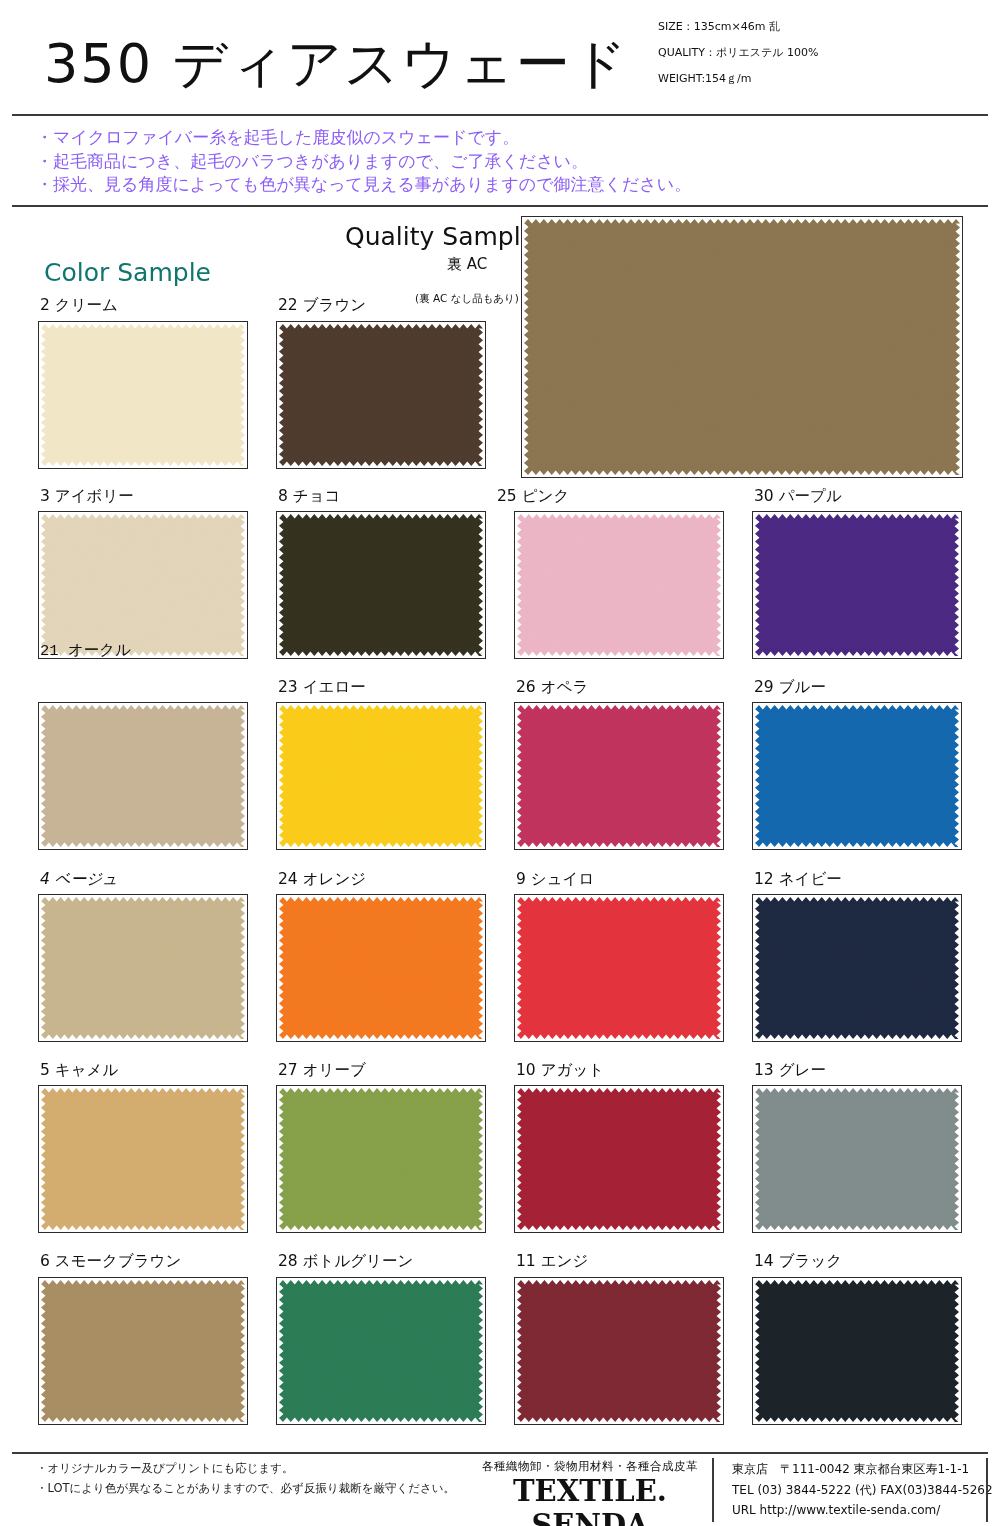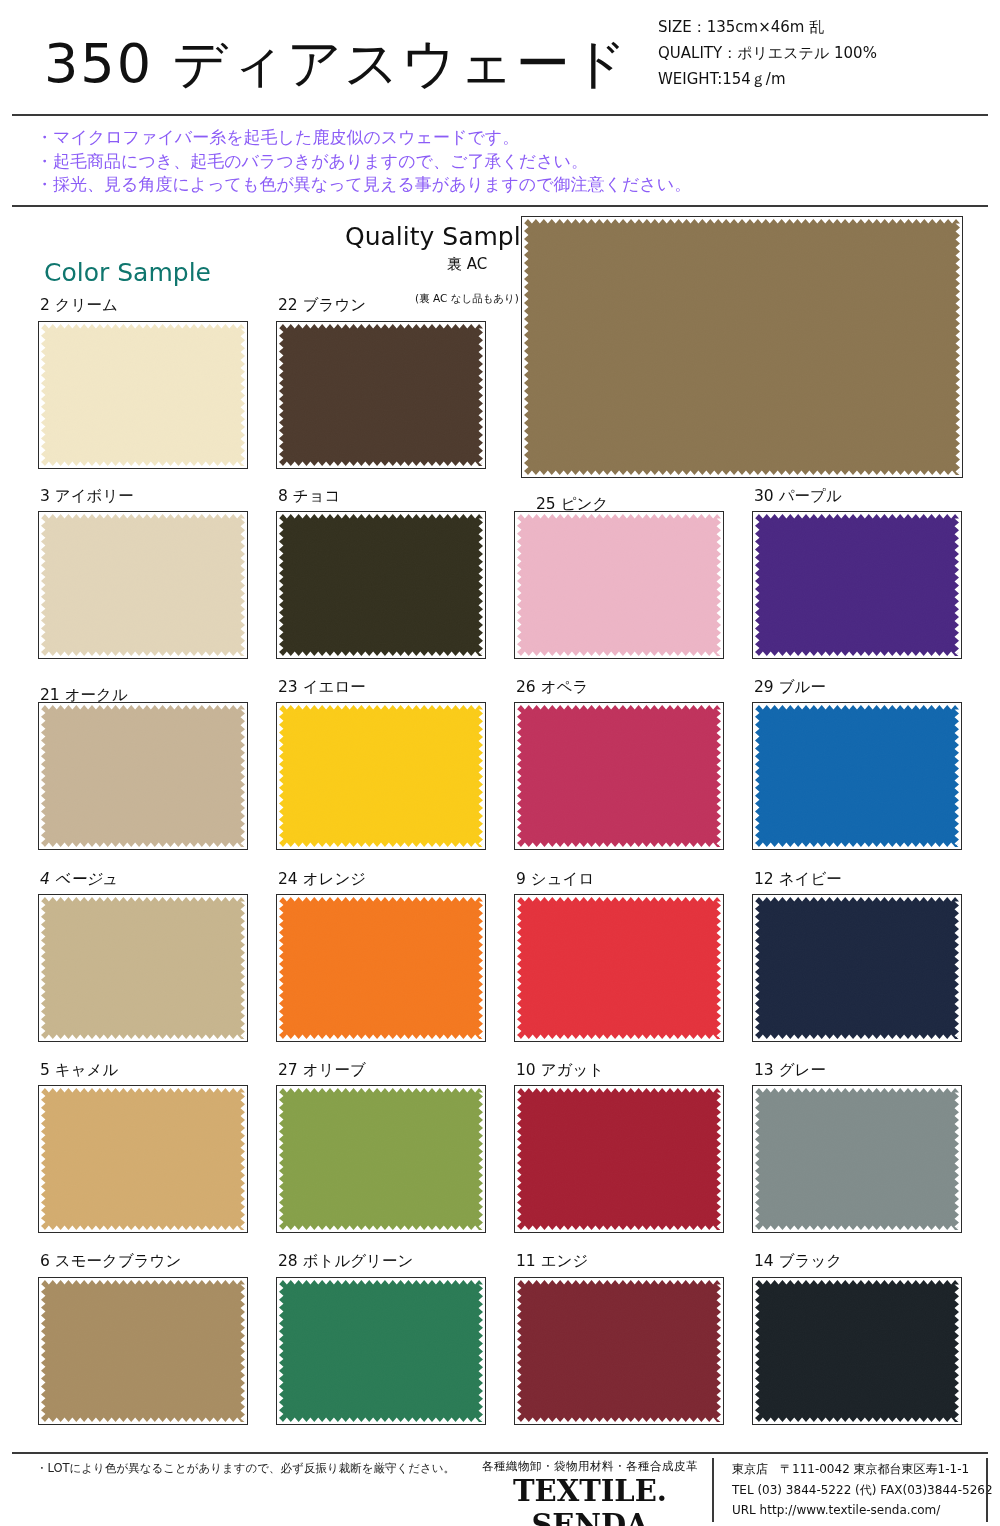--- a/index.html
+++ b/index.html
@@ -12,21 +12,21 @@
 
   
   .header{position:absolute;left:0;top:0;width:1000px;height:118px;}
   .title{
     position:absolute;left:44px;top:28px;
     font-size:54px;font-weight:400;letter-spacing:2px;
     font-family:"DejaVu Sans","Liberation Sans",sans-serif;
     white-space:nowrap;color:#111;
   }
   .spec{position:absolute;right:22px;top:14px;width:320px;text-align:left;}
-  .spec div{font-size:15px;line-height:26px;color:#111;white-space:nowrap;
+  .spec div{font-size:11px;line-height:26px;color:#111;white-space:nowrap;
     font-family:"DejaVu Sans","Liberation Sans",sans-serif;}
   .rule{position:absolute;left:12px;top:114px;width:976px;height:2px;background:#3a3a3a;}
 
   
   .notes{position:absolute;left:36px;top:126px;width:700px;}
   .notes div{font-size:17px;line-height:23.5px;color:#8b5cf6;white-space:nowrap;
     font-family:"DejaVu Sans","Liberation Sans",sans-serif;}
   .rule2{position:absolute;left:12px;top:205px;width:976px;height:1.5px;background:#3a3a3a;}
 
   
@@ -183,21 +183,21 @@
                   <feFuncA type="linear" slope="0.16"></feFuncA>
                 </feComponentTransfer>
                 <feComposite in2="SourceGraphic" operator="in"></feComposite>
               </filter>
             </defs>
             <polygon points="0,4.5 3.9615384615384617,0 7.923076923076923,4.5 11.884615384615385,0 15.846153846153847,4.5 19.807692307692307,0 23.76923076923077,4.5 27.730769230769234,0 31.692307692307693,4.5 35.65384615384615,0 39.61538461538461,4.5 43.57692307692308,0 47.53846153846154,4.5 51.5,0 55.46153846153847,4.5 59.42307692307693,0 63.38461538461539,4.5 67.34615384615385,0 71.3076923076923,4.5 75.26923076923077,0 79.23076923076923,4.5 83.1923076923077,0 87.15384615384616,4.5 91.11538461538461,0 95.07692307692308,4.5 99.03846153846155,0 103,4.5 106.96153846153847,0 110.92307692307693,4.5 114.88461538461539,0 118.84615384615385,4.5 122.8076923076923,0 126.76923076923077,4.5 130.73076923076923,0 134.6923076923077,4.5 138.65384615384616,0 142.6153846153846,4.5 146.5769230769231,0 150.53846153846155,4.5 154.5,0 158.46153846153845,4.5 162.42307692307693,0 166.3846153846154,4.5 170.34615384615384,0 174.30769230769232,4.5 178.26923076923077,0 182.23076923076923,4.5 186.1923076923077,0 190.15384615384616,4.5 194.1153846153846,0 198.0769230769231,4.5 202.03846153846155,0 206,4.5 201.5,4.5 206,8.5 201.5,12.5 206,16.5 201.5,20.5 206,24.5 201.5,28.5 206,32.5 201.5,36.5 206,40.5 201.5,44.5 206,48.5 201.5,52.5 206,56.5 201.5,60.5 206,64.5 201.5,68.5 206,72.5 201.5,76.5 206,80.5 201.5,84.5 206,88.5 201.5,92.5 206,96.5 201.5,100.5 206,104.5 201.5,108.5 206,112.5 201.5,116.5 206,120.5 201.5,124.5 206,128.5 201.5,132.5 206,136.5 201.5,140.5 206,144.5 201.5,144 206,139.5 202.03846153846155,144 198.0769230769231,139.5 194.1153846153846,144 190.15384615384616,139.5 186.1923076923077,144 182.23076923076923,139.5 178.26923076923077,144 174.30769230769232,139.5 170.34615384615384,144 166.3846153846154,139.5 162.42307692307693,144 158.46153846153845,139.5 154.5,144 150.53846153846155,139.5 146.5769230769231,144 142.6153846153846,139.5 138.65384615384616,144 134.6923076923077,139.5 130.73076923076923,144 126.76923076923077,139.5 122.8076923076923,144 118.84615384615385,139.5 114.88461538461539,144 110.92307692307693,139.5 106.96153846153847,144 103,139.5 99.03846153846155,144 95.07692307692308,139.5 91.11538461538461,144 87.15384615384616,139.5 83.1923076923077,144 79.23076923076923,139.5 75.26923076923077,144 71.3076923076923,139.5 67.34615384615385,144 63.38461538461539,139.5 59.42307692307693,144 55.46153846153847,139.5 51.5,144 47.53846153846154,139.5 43.57692307692308,144 39.61538461538461,139.5 35.65384615384615,144 31.692307692307693,139.5 27.730769230769234,144 23.76923076923077,139.5 19.807692307692307,144 15.846153846153847,139.5 11.884615384615385,144 7.923076923076923,139.5 3.9615384615384617,144 0,139.5 4.5,144 0,140 4.5,136 0,132 4.5,128 0,124 4.5,120 0,116 4.5,112 0,108 4.5,104 0,100 4.5,96 0,92 4.5,88 0,84 4.5,80 0,76 4.5,72 0,68 4.5,64 0,60 4.5,56 0,52 4.5,48 0,44 4.5,40 0,36 4.5,32 0,28 4.5,24 0,20 4.5,16 0,12 4.5,8 0,4" fill="#33301E"></polygon>
             <polygon points="0,4.5 3.9615384615384617,0 7.923076923076923,4.5 11.884615384615385,0 15.846153846153847,4.5 19.807692307692307,0 23.76923076923077,4.5 27.730769230769234,0 31.692307692307693,4.5 35.65384615384615,0 39.61538461538461,4.5 43.57692307692308,0 47.53846153846154,4.5 51.5,0 55.46153846153847,4.5 59.42307692307693,0 63.38461538461539,4.5 67.34615384615385,0 71.3076923076923,4.5 75.26923076923077,0 79.23076923076923,4.5 83.1923076923077,0 87.15384615384616,4.5 91.11538461538461,0 95.07692307692308,4.5 99.03846153846155,0 103,4.5 106.96153846153847,0 110.92307692307693,4.5 114.88461538461539,0 118.84615384615385,4.5 122.8076923076923,0 126.76923076923077,4.5 130.73076923076923,0 134.6923076923077,4.5 138.65384615384616,0 142.6153846153846,4.5 146.5769230769231,0 150.53846153846155,4.5 154.5,0 158.46153846153845,4.5 162.42307692307693,0 166.3846153846154,4.5 170.34615384615384,0 174.30769230769232,4.5 178.26923076923077,0 182.23076923076923,4.5 186.1923076923077,0 190.15384615384616,4.5 194.1153846153846,0 198.0769230769231,4.5 202.03846153846155,0 206,4.5 201.5,4.5 206,8.5 201.5,12.5 206,16.5 201.5,20.5 206,24.5 201.5,28.5 206,32.5 201.5,36.5 206,40.5 201.5,44.5 206,48.5 201.5,52.5 206,56.5 201.5,60.5 206,64.5 201.5,68.5 206,72.5 201.5,76.5 206,80.5 201.5,84.5 206,88.5 201.5,92.5 206,96.5 201.5,100.5 206,104.5 201.5,108.5 206,112.5 201.5,116.5 206,120.5 201.5,124.5 206,128.5 201.5,132.5 206,136.5 201.5,140.5 206,144.5 201.5,144 206,139.5 202.03846153846155,144 198.0769230769231,139.5 194.1153846153846,144 190.15384615384616,139.5 186.1923076923077,144 182.23076923076923,139.5 178.26923076923077,144 174.30769230769232,139.5 170.34615384615384,144 166.3846153846154,139.5 162.42307692307693,144 158.46153846153845,139.5 154.5,144 150.53846153846155,139.5 146.5769230769231,144 142.6153846153846,139.5 138.65384615384616,144 134.6923076923077,139.5 130.73076923076923,144 126.76923076923077,139.5 122.8076923076923,144 118.84615384615385,139.5 114.88461538461539,144 110.92307692307693,139.5 106.96153846153847,144 103,139.5 99.03846153846155,144 95.07692307692308,139.5 91.11538461538461,144 87.15384615384616,139.5 83.1923076923077,144 79.23076923076923,139.5 75.26923076923077,144 71.3076923076923,139.5 67.34615384615385,144 63.38461538461539,139.5 59.42307692307693,144 55.46153846153847,139.5 51.5,144 47.53846153846154,139.5 43.57692307692308,144 39.61538461538461,139.5 35.65384615384615,144 31.692307692307693,139.5 27.730769230769234,144 23.76923076923077,139.5 19.807692307692307,144 15.846153846153847,139.5 11.884615384615385,144 7.923076923076923,139.5 3.9615384615384617,144 0,139.5 4.5,144 0,140 4.5,136 0,132 4.5,128 0,124 4.5,120 0,116 4.5,112 0,108 4.5,104 0,100 4.5,96 0,92 4.5,88 0,84 4.5,80 0,76 4.5,72 0,68 4.5,64 0,60 4.5,56 0,52 4.5,48 0,44 4.5,40 0,36 4.5,32 0,28 4.5,24 0,20 4.5,16 0,12 4.5,8 0,4" fill="#000" opacity="0.18" filter="url(#n2061447817)"></polygon>
           </svg>
         </div>
       </div>
-      <div class="swatch-label" style="left: 536px; top: 486px; margin-top: 8px;">25 ピンク</div>
+      <div class="swatch-label" style="left: 497px; top: 486px;">25 ピンク</div>
       <div class="frame" style="left: 514px; top: 511px; width: 210px; height: 148px;">
         <div class="cloth">
           <svg class="zz" viewBox="0 0 206 144" preserveAspectRatio="none" xmlns="http://www.w3.org/2000/svg">
             <defs>
               <filter id="n2061442172">
                 <feTurbulence type="fractalNoise" baseFrequency="0.9" numOctaves="3" result="t"></feTurbulence>
                 <feColorMatrix in="t" type="saturate" values="0"></feColorMatrix>
                 <feComponentTransfer>
                   <feFuncA type="linear" slope="0.16"></feFuncA>
                 </feComponentTransfer>
@@ -221,21 +221,21 @@
                   <feFuncA type="linear" slope="0.16"></feFuncA>
                 </feComponentTransfer>
                 <feComposite in2="SourceGraphic" operator="in"></feComposite>
               </filter>
             </defs>
             <polygon points="0,4.5 3.9615384615384617,0 7.923076923076923,4.5 11.884615384615385,0 15.846153846153847,4.5 19.807692307692307,0 23.76923076923077,4.5 27.730769230769234,0 31.692307692307693,4.5 35.65384615384615,0 39.61538461538461,4.5 43.57692307692308,0 47.53846153846154,4.5 51.5,0 55.46153846153847,4.5 59.42307692307693,0 63.38461538461539,4.5 67.34615384615385,0 71.3076923076923,4.5 75.26923076923077,0 79.23076923076923,4.5 83.1923076923077,0 87.15384615384616,4.5 91.11538461538461,0 95.07692307692308,4.5 99.03846153846155,0 103,4.5 106.96153846153847,0 110.92307692307693,4.5 114.88461538461539,0 118.84615384615385,4.5 122.8076923076923,0 126.76923076923077,4.5 130.73076923076923,0 134.6923076923077,4.5 138.65384615384616,0 142.6153846153846,4.5 146.5769230769231,0 150.53846153846155,4.5 154.5,0 158.46153846153845,4.5 162.42307692307693,0 166.3846153846154,4.5 170.34615384615384,0 174.30769230769232,4.5 178.26923076923077,0 182.23076923076923,4.5 186.1923076923077,0 190.15384615384616,4.5 194.1153846153846,0 198.0769230769231,4.5 202.03846153846155,0 206,4.5 201.5,4.5 206,8.5 201.5,12.5 206,16.5 201.5,20.5 206,24.5 201.5,28.5 206,32.5 201.5,36.5 206,40.5 201.5,44.5 206,48.5 201.5,52.5 206,56.5 201.5,60.5 206,64.5 201.5,68.5 206,72.5 201.5,76.5 206,80.5 201.5,84.5 206,88.5 201.5,92.5 206,96.5 201.5,100.5 206,104.5 201.5,108.5 206,112.5 201.5,116.5 206,120.5 201.5,124.5 206,128.5 201.5,132.5 206,136.5 201.5,140.5 206,144.5 201.5,144 206,139.5 202.03846153846155,144 198.0769230769231,139.5 194.1153846153846,144 190.15384615384616,139.5 186.1923076923077,144 182.23076923076923,139.5 178.26923076923077,144 174.30769230769232,139.5 170.34615384615384,144 166.3846153846154,139.5 162.42307692307693,144 158.46153846153845,139.5 154.5,144 150.53846153846155,139.5 146.5769230769231,144 142.6153846153846,139.5 138.65384615384616,144 134.6923076923077,139.5 130.73076923076923,144 126.76923076923077,139.5 122.8076923076923,144 118.84615384615385,139.5 114.88461538461539,144 110.92307692307693,139.5 106.96153846153847,144 103,139.5 99.03846153846155,144 95.07692307692308,139.5 91.11538461538461,144 87.15384615384616,139.5 83.1923076923077,144 79.23076923076923,139.5 75.26923076923077,144 71.3076923076923,139.5 67.34615384615385,144 63.38461538461539,139.5 59.42307692307693,144 55.46153846153847,139.5 51.5,144 47.53846153846154,139.5 43.57692307692308,144 39.61538461538461,139.5 35.65384615384615,144 31.692307692307693,139.5 27.730769230769234,144 23.76923076923077,139.5 19.807692307692307,144 15.846153846153847,139.5 11.884615384615385,144 7.923076923076923,139.5 3.9615384615384617,144 0,139.5 4.5,144 0,140 4.5,136 0,132 4.5,128 0,124 4.5,120 0,116 4.5,112 0,108 4.5,104 0,100 4.5,96 0,92 4.5,88 0,84 4.5,80 0,76 4.5,72 0,68 4.5,64 0,60 4.5,56 0,52 4.5,48 0,44 4.5,40 0,36 4.5,32 0,28 4.5,24 0,20 4.5,16 0,12 4.5,8 0,4" fill="#4A2782"></polygon>
             <polygon points="0,4.5 3.9615384615384617,0 7.923076923076923,4.5 11.884615384615385,0 15.846153846153847,4.5 19.807692307692307,0 23.76923076923077,4.5 27.730769230769234,0 31.692307692307693,4.5 35.65384615384615,0 39.61538461538461,4.5 43.57692307692308,0 47.53846153846154,4.5 51.5,0 55.46153846153847,4.5 59.42307692307693,0 63.38461538461539,4.5 67.34615384615385,0 71.3076923076923,4.5 75.26923076923077,0 79.23076923076923,4.5 83.1923076923077,0 87.15384615384616,4.5 91.11538461538461,0 95.07692307692308,4.5 99.03846153846155,0 103,4.5 106.96153846153847,0 110.92307692307693,4.5 114.88461538461539,0 118.84615384615385,4.5 122.8076923076923,0 126.76923076923077,4.5 130.73076923076923,0 134.6923076923077,4.5 138.65384615384616,0 142.6153846153846,4.5 146.5769230769231,0 150.53846153846155,4.5 154.5,0 158.46153846153845,4.5 162.42307692307693,0 166.3846153846154,4.5 170.34615384615384,0 174.30769230769232,4.5 178.26923076923077,0 182.23076923076923,4.5 186.1923076923077,0 190.15384615384616,4.5 194.1153846153846,0 198.0769230769231,4.5 202.03846153846155,0 206,4.5 201.5,4.5 206,8.5 201.5,12.5 206,16.5 201.5,20.5 206,24.5 201.5,28.5 206,32.5 201.5,36.5 206,40.5 201.5,44.5 206,48.5 201.5,52.5 206,56.5 201.5,60.5 206,64.5 201.5,68.5 206,72.5 201.5,76.5 206,80.5 201.5,84.5 206,88.5 201.5,92.5 206,96.5 201.5,100.5 206,104.5 201.5,108.5 206,112.5 201.5,116.5 206,120.5 201.5,124.5 206,128.5 201.5,132.5 206,136.5 201.5,140.5 206,144.5 201.5,144 206,139.5 202.03846153846155,144 198.0769230769231,139.5 194.1153846153846,144 190.15384615384616,139.5 186.1923076923077,144 182.23076923076923,139.5 178.26923076923077,144 174.30769230769232,139.5 170.34615384615384,144 166.3846153846154,139.5 162.42307692307693,144 158.46153846153845,139.5 154.5,144 150.53846153846155,139.5 146.5769230769231,144 142.6153846153846,139.5 138.65384615384616,144 134.6923076923077,139.5 130.73076923076923,144 126.76923076923077,139.5 122.8076923076923,144 118.84615384615385,139.5 114.88461538461539,144 110.92307692307693,139.5 106.96153846153847,144 103,139.5 99.03846153846155,144 95.07692307692308,139.5 91.11538461538461,144 87.15384615384616,139.5 83.1923076923077,144 79.23076923076923,139.5 75.26923076923077,144 71.3076923076923,139.5 67.34615384615385,144 63.38461538461539,139.5 59.42307692307693,144 55.46153846153847,139.5 51.5,144 47.53846153846154,139.5 43.57692307692308,144 39.61538461538461,139.5 35.65384615384615,144 31.692307692307693,139.5 27.730769230769234,144 23.76923076923077,139.5 19.807692307692307,144 15.846153846153847,139.5 11.884615384615385,144 7.923076923076923,139.5 3.9615384615384617,144 0,139.5 4.5,144 0,140 4.5,136 0,132 4.5,128 0,124 4.5,120 0,116 4.5,112 0,108 4.5,104 0,100 4.5,96 0,92 4.5,88 0,84 4.5,80 0,76 4.5,72 0,68 4.5,64 0,60 4.5,56 0,52 4.5,48 0,44 4.5,40 0,36 4.5,32 0,28 4.5,24 0,20 4.5,16 0,12 4.5,8 0,4" fill="#000" opacity="0.18" filter="url(#n2061449783)"></polygon>
           </svg>
         </div>
       </div>
-      <div class="swatch-label" style="left: 40px; top: 685px;">21 オークル</div>
+      <div class="swatch-label" style="left: 40px; top: 640px; font-family: Liberation Mono, monospace;">21 オークル</div>
       <div class="frame" style="left: 38px; top: 702px; width: 210px; height: 148px;">
         <div class="cloth">
           <svg class="zz" viewBox="0 0 206 144" preserveAspectRatio="none" xmlns="http://www.w3.org/2000/svg">
             <defs>
               <filter id="n2061445032">
                 <feTurbulence type="fractalNoise" baseFrequency="0.9" numOctaves="3" result="t"></feTurbulence>
                 <feColorMatrix in="t" type="saturate" values="0"></feColorMatrix>
                 <feComponentTransfer>
                   <feFuncA type="linear" slope="0.16"></feFuncA>
                 </feComponentTransfer>
@@ -529,20 +529,21 @@
             </defs>
             <polygon points="0,4.5 3.9615384615384617,0 7.923076923076923,4.5 11.884615384615385,0 15.846153846153847,4.5 19.807692307692307,0 23.76923076923077,4.5 27.730769230769234,0 31.692307692307693,4.5 35.65384615384615,0 39.61538461538461,4.5 43.57692307692308,0 47.53846153846154,4.5 51.5,0 55.46153846153847,4.5 59.42307692307693,0 63.38461538461539,4.5 67.34615384615385,0 71.3076923076923,4.5 75.26923076923077,0 79.23076923076923,4.5 83.1923076923077,0 87.15384615384616,4.5 91.11538461538461,0 95.07692307692308,4.5 99.03846153846155,0 103,4.5 106.96153846153847,0 110.92307692307693,4.5 114.88461538461539,0 118.84615384615385,4.5 122.8076923076923,0 126.76923076923077,4.5 130.73076923076923,0 134.6923076923077,4.5 138.65384615384616,0 142.6153846153846,4.5 146.5769230769231,0 150.53846153846155,4.5 154.5,0 158.46153846153845,4.5 162.42307692307693,0 166.3846153846154,4.5 170.34615384615384,0 174.30769230769232,4.5 178.26923076923077,0 182.23076923076923,4.5 186.1923076923077,0 190.15384615384616,4.5 194.1153846153846,0 198.0769230769231,4.5 202.03846153846155,0 206,4.5 201.5,4.5 206,8.5 201.5,12.5 206,16.5 201.5,20.5 206,24.5 201.5,28.5 206,32.5 201.5,36.5 206,40.5 201.5,44.5 206,48.5 201.5,52.5 206,56.5 201.5,60.5 206,64.5 201.5,68.5 206,72.5 201.5,76.5 206,80.5 201.5,84.5 206,88.5 201.5,92.5 206,96.5 201.5,100.5 206,104.5 201.5,108.5 206,112.5 201.5,116.5 206,120.5 201.5,124.5 206,128.5 201.5,132.5 206,136.5 201.5,140.5 206,144.5 201.5,144 206,139.5 202.03846153846155,144 198.0769230769231,139.5 194.1153846153846,144 190.15384615384616,139.5 186.1923076923077,144 182.23076923076923,139.5 178.26923076923077,144 174.30769230769232,139.5 170.34615384615384,144 166.3846153846154,139.5 162.42307692307693,144 158.46153846153845,139.5 154.5,144 150.53846153846155,139.5 146.5769230769231,144 142.6153846153846,139.5 138.65384615384616,144 134.6923076923077,139.5 130.73076923076923,144 126.76923076923077,139.5 122.8076923076923,144 118.84615384615385,139.5 114.88461538461539,144 110.92307692307693,139.5 106.96153846153847,144 103,139.5 99.03846153846155,144 95.07692307692308,139.5 91.11538461538461,144 87.15384615384616,139.5 83.1923076923077,144 79.23076923076923,139.5 75.26923076923077,144 71.3076923076923,139.5 67.34615384615385,144 63.38461538461539,139.5 59.42307692307693,144 55.46153846153847,139.5 51.5,144 47.53846153846154,139.5 43.57692307692308,144 39.61538461538461,139.5 35.65384615384615,144 31.692307692307693,139.5 27.730769230769234,144 23.76923076923077,139.5 19.807692307692307,144 15.846153846153847,139.5 11.884615384615385,144 7.923076923076923,139.5 3.9615384615384617,144 0,139.5 4.5,144 0,140 4.5,136 0,132 4.5,128 0,124 4.5,120 0,116 4.5,112 0,108 4.5,104 0,100 4.5,96 0,92 4.5,88 0,84 4.5,80 0,76 4.5,72 0,68 4.5,64 0,60 4.5,56 0,52 4.5,48 0,44 4.5,40 0,36 4.5,32 0,28 4.5,24 0,20 4.5,16 0,12 4.5,8 0,4" fill="#1B2227"></polygon>
             <polygon points="0,4.5 3.9615384615384617,0 7.923076923076923,4.5 11.884615384615385,0 15.846153846153847,4.5 19.807692307692307,0 23.76923076923077,4.5 27.730769230769234,0 31.692307692307693,4.5 35.65384615384615,0 39.61538461538461,4.5 43.57692307692308,0 47.53846153846154,4.5 51.5,0 55.46153846153847,4.5 59.42307692307693,0 63.38461538461539,4.5 67.34615384615385,0 71.3076923076923,4.5 75.26923076923077,0 79.23076923076923,4.5 83.1923076923077,0 87.15384615384616,4.5 91.11538461538461,0 95.07692307692308,4.5 99.03846153846155,0 103,4.5 106.96153846153847,0 110.92307692307693,4.5 114.88461538461539,0 118.84615384615385,4.5 122.8076923076923,0 126.76923076923077,4.5 130.73076923076923,0 134.6923076923077,4.5 138.65384615384616,0 142.6153846153846,4.5 146.5769230769231,0 150.53846153846155,4.5 154.5,0 158.46153846153845,4.5 162.42307692307693,0 166.3846153846154,4.5 170.34615384615384,0 174.30769230769232,4.5 178.26923076923077,0 182.23076923076923,4.5 186.1923076923077,0 190.15384615384616,4.5 194.1153846153846,0 198.0769230769231,4.5 202.03846153846155,0 206,4.5 201.5,4.5 206,8.5 201.5,12.5 206,16.5 201.5,20.5 206,24.5 201.5,28.5 206,32.5 201.5,36.5 206,40.5 201.5,44.5 206,48.5 201.5,52.5 206,56.5 201.5,60.5 206,64.5 201.5,68.5 206,72.5 201.5,76.5 206,80.5 201.5,84.5 206,88.5 201.5,92.5 206,96.5 201.5,100.5 206,104.5 201.5,108.5 206,112.5 201.5,116.5 206,120.5 201.5,124.5 206,128.5 201.5,132.5 206,136.5 201.5,140.5 206,144.5 201.5,144 206,139.5 202.03846153846155,144 198.0769230769231,139.5 194.1153846153846,144 190.15384615384616,139.5 186.1923076923077,144 182.23076923076923,139.5 178.26923076923077,144 174.30769230769232,139.5 170.34615384615384,144 166.3846153846154,139.5 162.42307692307693,144 158.46153846153845,139.5 154.5,144 150.53846153846155,139.5 146.5769230769231,144 142.6153846153846,139.5 138.65384615384616,144 134.6923076923077,139.5 130.73076923076923,144 126.76923076923077,139.5 122.8076923076923,144 118.84615384615385,139.5 114.88461538461539,144 110.92307692307693,139.5 106.96153846153847,144 103,139.5 99.03846153846155,144 95.07692307692308,139.5 91.11538461538461,144 87.15384615384616,139.5 83.1923076923077,144 79.23076923076923,139.5 75.26923076923077,144 71.3076923076923,139.5 67.34615384615385,144 63.38461538461539,139.5 59.42307692307693,144 55.46153846153847,139.5 51.5,144 47.53846153846154,139.5 43.57692307692308,144 39.61538461538461,139.5 35.65384615384615,144 31.692307692307693,139.5 27.730769230769234,144 23.76923076923077,139.5 19.807692307692307,144 15.846153846153847,139.5 11.884615384615385,144 7.923076923076923,139.5 3.9615384615384617,144 0,139.5 4.5,144 0,140 4.5,136 0,132 4.5,128 0,124 4.5,120 0,116 4.5,112 0,108 4.5,104 0,100 4.5,96 0,92 4.5,88 0,84 4.5,80 0,76 4.5,72 0,68 4.5,64 0,60 4.5,56 0,52 4.5,48 0,44 4.5,40 0,36 4.5,32 0,28 4.5,24 0,20 4.5,16 0,12 4.5,8 0,4" fill="#000" opacity="0.18" filter="url(#n2061448741)"></polygon>
           </svg>
         </div>
       </div>
     </div>
 
   <div class="foot-rule"></div>
   <div class="foot-notes">
+    <div>・オリジナルカラー及びプリントにも応じます。</div>
     <div>・LOTにより色が異なることがありますので、必ず反振り裁断を厳守ください。</div>
   </div>
   <div class="logo-box">
     <div class="logo-tag">各種織物卸・袋物用材料・各種合成皮革</div>
     <div class="logo-name">TEXTILE. SENDA</div>
   </div>
   <div class="vline"></div>
   <div class="contact">
     <div>東京店　〒111-0042 東京都台東区寿1-1-1</div>
     <div>TEL (03) 3844-5222 (代) FAX(03)3844-5262</div>

